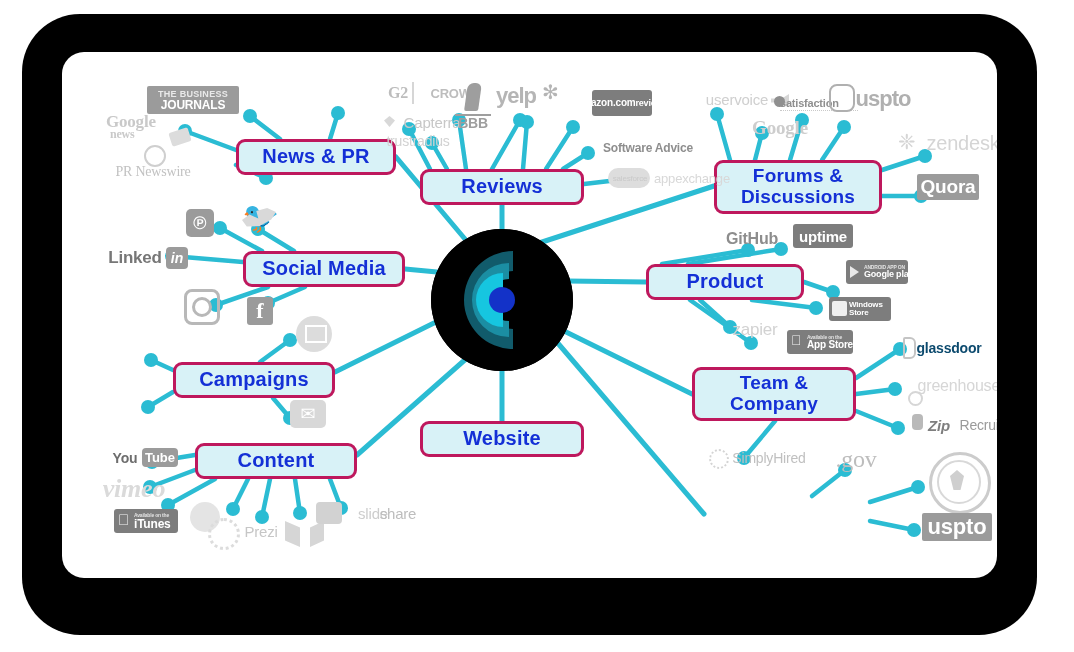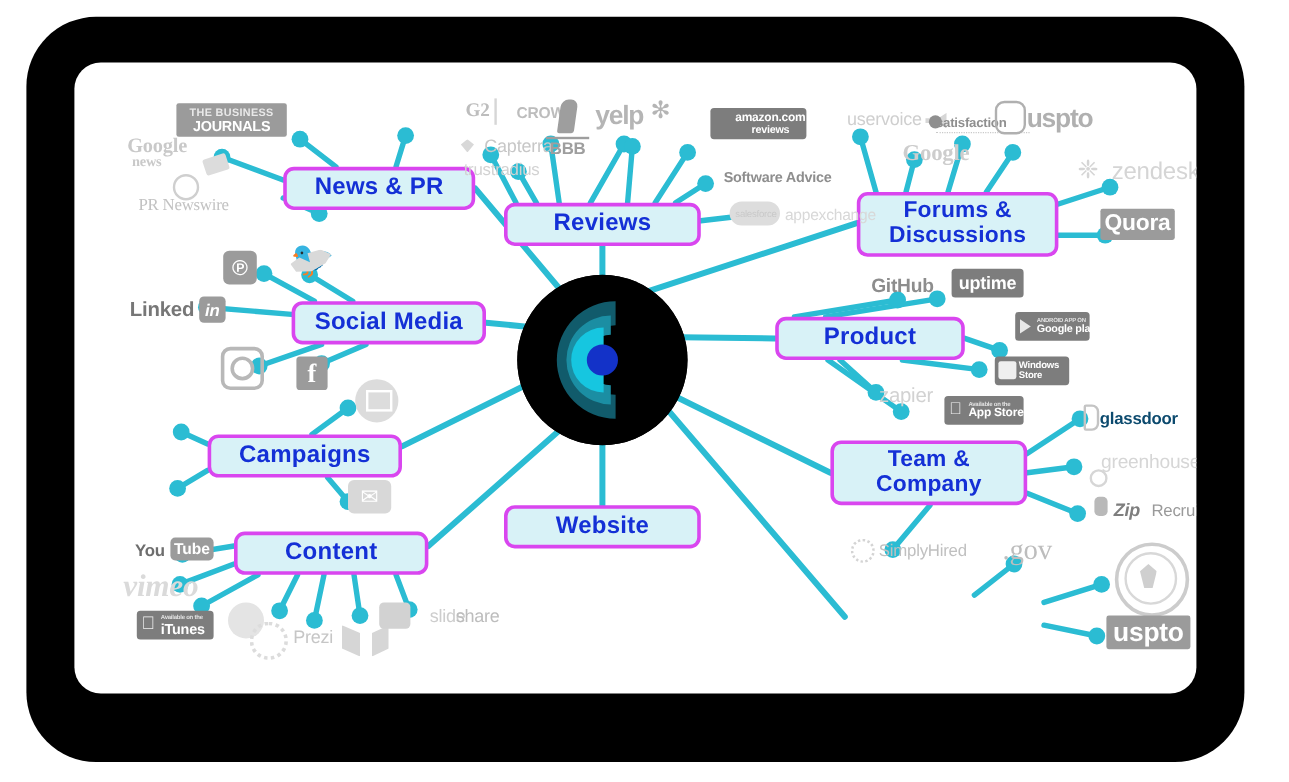--- a/index.html
+++ b/index.html
@@ -11,21 +11,21 @@
   .bezel{position:absolute;left:22px;top:14px;width:1015px;height:621px;
          background:#000000;border-radius:58px;}
   .screen{position:absolute;left:62px;top:52px;width:935px;height:526px;
           background:#ffffff;border-radius:22px;overflow:hidden;}
 
   svg.wires{position:absolute;left:0;top:0;width:1074px;height:652px;
             pointer-events:none;}
 
   
   .node{position:absolute;box-sizing:border-box;
-        background:#d8f2f7;border:3px solid #d946ef;border-radius:9px;
+        background:#d8f2f7;border:3px solid #be185d;border-radius:9px;
         display:flex;align-items:center;justify-content:center;
         color:#1430d6;font-weight:bold;text-align:center;
         line-height:1.08;letter-spacing:.2px;}
 
   
   .hub{position:absolute;left:431px;top:229px;width:142px;height:142px;
        border-radius:50%;background:#000000;}
   .hub svg{position:absolute;left:0;top:0;}
 
   
@@ -234,21 +234,21 @@
     <div class="logo" style="left:393px;top:62px;width:36px;height:14px;font-size:14px;color:#9e9e9e;
                              border-top:2px solid #9e9e9e;">BBB</div>
     <div style="position:absolute;left:404px;top:31px;width:14px;height:28px;background:#9e9e9e;
                 border-radius:6px 6px 2px 2px;transform:skewX(-8deg);"></div>
 
     <div class="logo" style="left:428px;top:32px;width:52px;height:24px;font-size:22px;color:#b5b5b5;
                              font-weight:bold;letter-spacing:-1px;">yelp</div>
     <div style="position:absolute;left:480px;top:33px;width:16px;height:16px;color:#b5b5b5;font-size:20px;
                 line-height:14px;">✻</div>
 
-    <div class="logo dark-box" style="left:530px;top:38px;width:60px;height:26px;flex-direction:column;line-height:1;padding-left:20px;">
+    <div class="logo dark-box" style="left:530px;top:38px;width:60px;height:26px;flex-direction:row;line-height:1;">
       <span style="font-size:10px;font-weight:bold;">amazon.com</span>
       <span style="font-size:9px;">reviews</span>
     </div>
 
     <div class="logo" style="left:531px;top:88px;width:110px;height:16px;font-size:12px;color:#8e8e8e;font-weight:bold;">Software Advice</div>
 
     <div style="position:absolute;left:546px;top:116px;width:42px;height:20px;background:#dddddd;
                 border-radius:12px;"></div>
     <div class="logo light" style="left:550px;top:119px;width:36px;height:14px;font-size:8px;color:#c9c9c9;">salesforce</div>
     <div class="logo light" style="left:590px;top:118px;width:80px;height:16px;font-size:13px;color:#d8d8d8;">appexchange</div>

